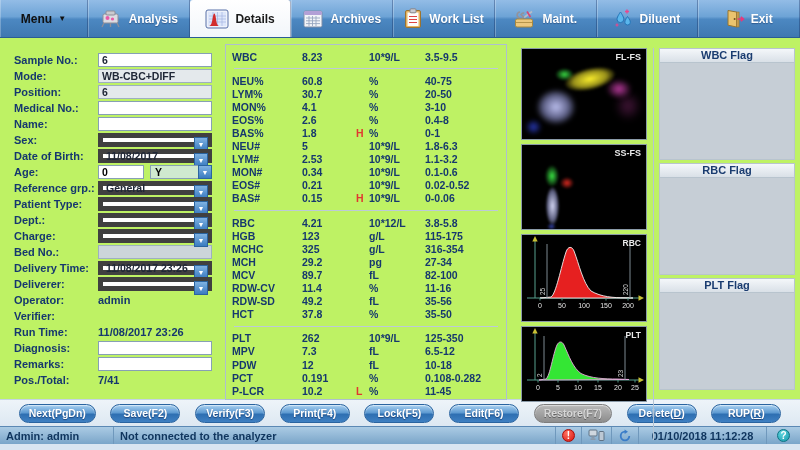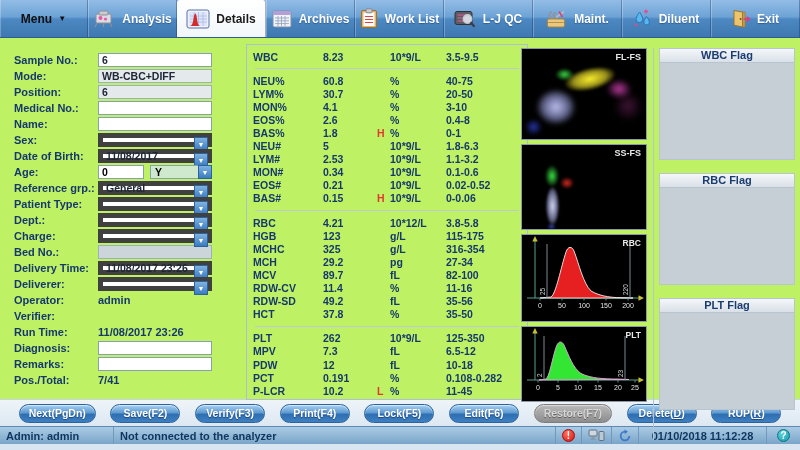--- a/index.html
+++ b/index.html
@@ -28,21 +28,21 @@
   .ctl.readonly.dark{background:#ccd5da}
   .ctl.dd{background:#fff;border:5px solid #404040;position:relative;padding:0 16px 0 3px}
   .dd-value{overflow:hidden;white-space:nowrap}
   .dd-arrow{position:absolute;right:-1px;top:-1px;width:14px;height:14px;background:linear-gradient(#7fb2e2,#3a7cc0);border:1px solid #2a64a0;color:#fff;font-size:7px;display:flex;align-items:center;justify-content:center}
   .ctl.plain{border:none;background:transparent;color:#16386e;font-size:11px}
   .ctl-age{display:flex;gap:6px;width:114px}
   .age-num{width:46px;height:14px;background:#fff;border:1px solid #87a0b4;font-size:10.5px;font-weight:bold;padding:0 3px;display:flex;align-items:center}
   .age-unit{width:62px;height:14px;background:#cfe9cf;border:1px solid #87a0b4;position:relative;padding:0 16px 0 4px;font-size:10.5px;font-weight:bold;display:flex;align-items:center}
 
   
-  .results-panel{position:absolute;left:246px;top:6px;width:282px;height:356px;border:1px solid #aebfd0;padding:5px 6px 0 6px}
+  .results-panel{position:absolute;left:225px;top:6px;width:282px;height:356px;border:1px solid #aebfd0;padding:5px 6px 0 6px}
   .res-row{display:grid;grid-template-columns:70px 54px 13px 56px auto;align-items:center;height:13.1px;font-size:10.5px;font-weight:bold;color:#16386e}
   .res-flag{color:#e03830}
   .res-sep{height:1px;background:#bccad8;margin:5px 2px 5px 2px}
 
   
   .charts-col{position:absolute;left:521px;top:10px;width:128px}
   .chart-box{width:126px;background:#000;border:1px solid #8a9aa8;position:relative;margin-bottom:4px;overflow:hidden}
   .chart-title{position:absolute;top:3px;right:5px;color:#e9e9e9;font-size:9px;font-weight:bold;z-index:5}
   .blob{position:absolute;border-radius:50%}
   
@@ -53,21 +53,21 @@
   .b-magenta{left:84px;top:30px;width:26px;height:20px;background:radial-gradient(ellipse,rgba(225,70,190,.85) 0%,transparent 70%);filter:blur(2px)}
   .b-magenta2{left:92px;top:42px;width:28px;height:30px;background:radial-gradient(ellipse,rgba(225,70,190,.3) 0%,transparent 70%);filter:blur(3px)}
   
   .b2-green{left:23px;top:20px;width:14px;height:22px;background:radial-gradient(ellipse,rgba(60,235,70,.98) 0%,transparent 72%);filter:blur(1px)}
   .b2-red{left:38px;top:32px;width:14px;height:12px;background:radial-gradient(ellipse,rgba(235,45,35,.95) 0%,transparent 72%);filter:blur(1px)}
   .b2-lav{left:24px;top:42px;width:13px;height:38px;background:radial-gradient(ellipse,rgba(222,225,255,.96) 0%,rgba(180,185,250,.5) 55%,transparent 75%);filter:blur(1px)}
   .b2-blue{left:25px;top:78px;width:9px;height:7px;background:radial-gradient(ellipse,rgba(70,90,230,.8) 0%,transparent 70%);filter:blur(1px)}
 
   
   .flags-col{position:absolute;left:653px;top:10px;width:142px;border-left:1px solid #b4c4d4;padding-left:5px;height:392px}
-  .flag-box{margin-bottom:13px}
+  .flag-box{margin-bottom:3px}
   .flag-header{height:15px;background:linear-gradient(#f4f7fa,#d9e0e7);border:1px solid #b8c4ce;color:#1a3c70;font-weight:bold;font-size:11px;text-align:center;line-height:13px}
   .flag-body{height:97px;background:#c6ced6;border:1px solid #b8c4ce;border-top:none}
 
   
   .action-bar{height:27px;flex:none;display:flex;align-items:center;justify-content:space-evenly;background:linear-gradient(#eef4f9,#dde8f2);border-top:1px solid #c4d4e4;padding:0 4px}
   .act-btn{min-width:70px;height:19px;padding:0 9px;border-radius:10px;border:1px solid #2a64a0;background:linear-gradient(#a9d1f1 0%,#5f9bd2 45%,#2e6fb2 55%,#3f80c2 100%);color:#fff;font-weight:bold;font-size:10.5px;font-family:"Liberation Sans",sans-serif;text-shadow:0 1px 1px rgba(0,10,50,.45);box-shadow:inset 0 1px 1px rgba(255,255,255,.55);cursor:pointer}
   .act-btn.disabled{background:linear-gradient(#b9b9b9,#8d8d8d);border-color:#7d7d7d;color:#d6d6d6;text-shadow:0 1px 0 rgba(60,60,60,.6);cursor:default}
 
   
   .status-bar{height:18px;flex:none;display:flex;align-items:center;background:linear-gradient(#abcbe4,#7aa5c9);border-top:1px solid #5b88b4;font-size:11px;font-weight:bold;color:#0f355e}
@@ -126,31 +126,20 @@
       <div class="tb-item">
         <span class="tb-icon">
           <svg width="20" height="21" viewBox="0 0 20 21">
             <rect x="2.5" y="2.5" width="15" height="17" rx="1.5" fill="#e6b464" stroke="#9c7430"></rect>
             <rect x="4.5" y="4.5" width="11" height="13.5" fill="#fdfdfd"></rect>
             <rect x="7" y="0.8" width="6" height="4" rx="1" fill="#caccd2" stroke="#84868e"></rect>
             <path d="M6 8.5 H14 M6 11.5 H14 M6 14.5 H14" stroke="#d44" stroke-width="1"></path>
           </svg>
         </span>
         <span class="tb-label">Work List</span>
-      </div>
-      <div class="tb-item">
-        <span class="tb-icon">
-          <svg width="23" height="20" viewBox="0 0 23 20">
-            <rect x="1" y="2.5" width="17" height="13" rx="2" fill="#5c5c66" stroke="#303038"></rect>
-            <path d="M3.5 6 H15.5 M3.5 9 H15.5 M3.5 12 H15.5" stroke="#e06090" stroke-width="1.1"></path>
-            <circle cx="13.5" cy="10" r="4.2" fill="rgba(225,232,240,.88)" stroke="#c4ccd4" stroke-width="1.4"></circle>
-            <path d="M16.6 13.3 L20.5 17.8" stroke="#3c3c44" stroke-width="2.2"></path>
-          </svg>
-        </span>
-        <span class="tb-label">L-J QC</span>
       </div>
       <div class="tb-item">
         <span class="tb-icon">
           <svg width="23" height="20" viewBox="0 0 23 20">
             <path d="M11 8.5 L19 2.5" stroke="#b8bcc6" stroke-width="1.6"></path>
             <path d="M7 3 C4.6 3.2 3.4 5.6 4.6 7.8 L8 10.4 L10.4 8 L8 5.6 C8.8 4.4 10 4 11.2 4.4" fill="none" stroke="#92929c" stroke-width="1.7"></path>
             <path d="M14 2.5 L17.5 8" stroke="#d24878" stroke-width="1.7"></path>
             <rect x="2.5" y="10" width="17" height="8" rx="1.6" fill="#ecc87e" stroke="#a8883e"></rect>
             <path d="M2.5 13.5 H19.5" stroke="#a8883e" stroke-width="0.8"></path>
           </svg>

